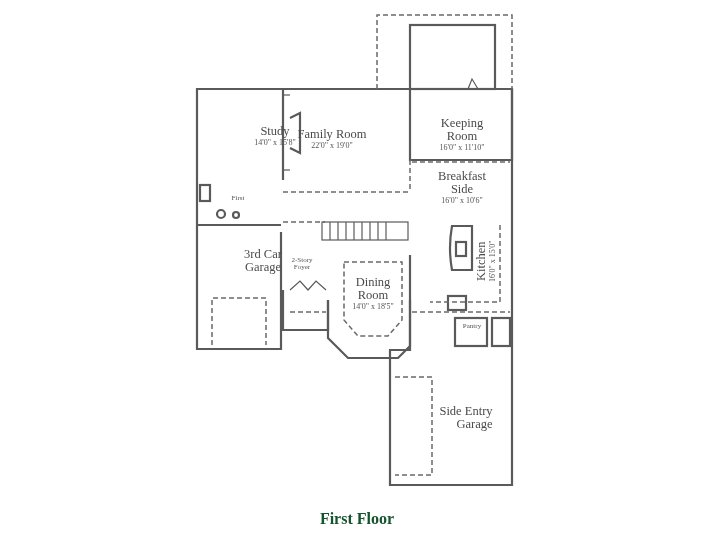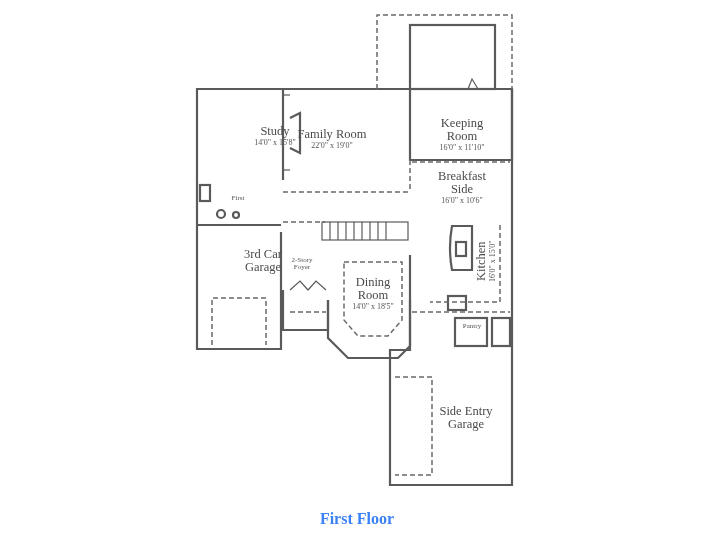--- a/index.html
+++ b/index.html
@@ -2,21 +2,21 @@
 <html><head>
 <meta charset="utf-8">
 <style>
   html, body { margin: 0; padding: 0; background: #ffffff; }
   body { width: 714px; height: 536px; position: relative; overflow: hidden; font-family: "Liberation Serif", "DejaVu Serif", serif; }
   svg.plan { position: absolute; left: 0; top: 0; }
   .lbl { position: absolute; text-align: center; color: #555; line-height: 1.05; white-space: nowrap; transform: translateX(-50%); }
   .room-name { font-size: 12.5px; color: #4a4a4a; display: block; }
   .room-dim { font-size: 8px; color: #555; display: block; margin-top: 1px; }
   .small-name { font-size: 7px; color: #555; display: block; }
-  .caption { position: absolute; left: 357px; top: 510px; transform: translateX(-50%); font-size: 16px; font-weight: bold; color: #3b82f6; }
+  .caption { position: absolute; left: 357px; top: 510px; transform: translateX(-50%); font-size: 16px; font-weight: bold; color: #14532d; }
   .vert { transform: translateX(-50%) rotate(-90deg); transform-origin: center center; }
 </style>
 </head>
 <body>
 
 <svg class="plan" width="714" height="536" viewBox="0 0 714 536">
   <g fill="none" stroke="#5a5a5a" stroke-width="2.2">
 
     <polyline points="197,195 197,89 283,89 283,180"></polyline>
 
@@ -137,18 +137,18 @@
 
 <div class="lbl vert" style="left:486px; top:250px;">
   <span class="room-name">Kitchen</span>
   <span class="room-dim">16'0" x 15'0"</span>
 </div>
 
 <div class="lbl" style="left:472px; top:323px;">
   <span class="small-name">Pantry</span>
 </div>
 
-<div class="lbl" style="left:466px; top:405px;">
+<div class="lbl" style="left:466px; top:405px;text-align:right;">
   <span class="room-name">Side Entry</span>
   <span class="room-name">Garage</span>
 </div>
 
 <div class="caption">First Floor</div>
 
 </body></html>

